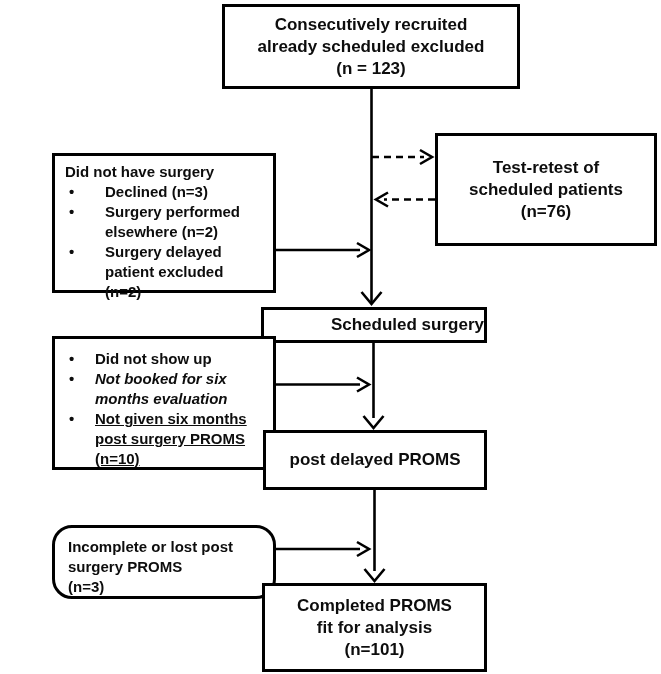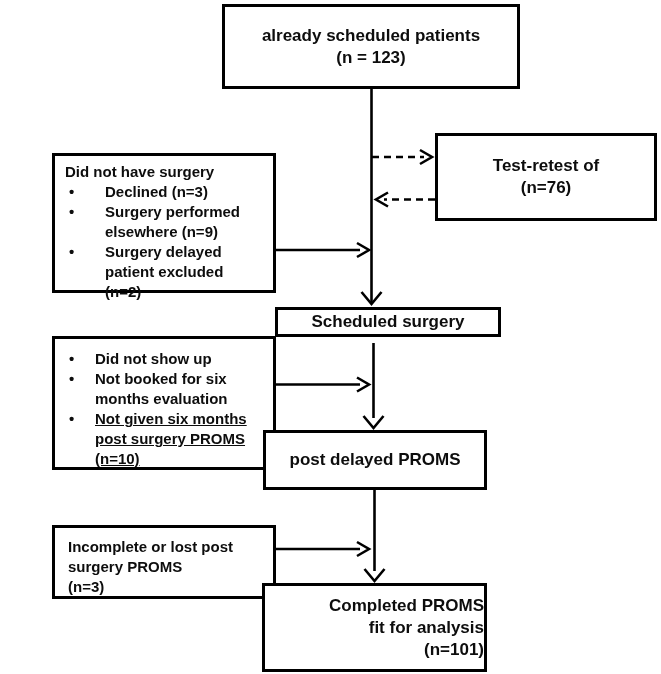--- a/index.html
+++ b/index.html
@@ -65,72 +65,74 @@
     <polyline points="357,377.5 369,384.5 357,391.5"></polyline>
 
     <line x1="374.5" y1="490" x2="374.5" y2="571"></line>
     <polyline points="364.5,569 374.5,581 384.5,569"></polyline>
 
     <line x1="228" y1="549" x2="360" y2="549"></line>
     <polyline points="357,542 369,549 357,556"></polyline>
   </svg>
 
   <div class="box center-box fs-lg" style="left:222px; top:4px; width:298px; height:85px;">
-    <div>already scheduled patients</div>
+    <div>Consecutively recruited</div>
+    <div>already scheduled excluded</div>
     <div>(n = 123)</div>
   </div>
 
-  <div class="box center-box fs-lg" style="left:435px; top:133px; width:222px; height:88px;">
+  <div class="box center-box fs-lg" style="left:435px; top:133px; width:222px; height:113px;">
     <div>Test-retest of</div>
+    <div>scheduled patients</div>
     <div>(n=76)</div>
   </div>
 
   <div class="box side-box fs-sm" style="left:4px; top:153px; width:224px; height:140px;">
     <div>Did not have surgery</div>
     <div class="li">
       <span class="dot dot-w1">•</span>
       <span class="li-text li-text-narrow">Declined (n=3)</span>
     </div>
     <div class="li">
       <span class="dot dot-w1">•</span>
-      <span class="li-text li-text-narrow">Surgery performed elsewhere (n=9)</span>
+      <span class="li-text li-text-narrow">Surgery performed elsewhere (n=2)</span>
     </div>
     <div class="li">
       <span class="dot dot-w1">•</span>
       <span class="li-text li-text-narrow">Surgery delayed patient excluded (n=2)</span>
     </div>
   </div>
 
-  <div class="box center-box fs-lg" style="left:275px; top:307px; width:226px; height:30px;">
+  <div class="box center-box fs-lg" style="left:261px; top:307px; width:226px; height:36px;align-items:flex-end;">
     <div>Scheduled surgery</div>
   </div>
 
   <div class="box side-box fs-sm" style="left:4px; top:336px; width:224px; height:134px; padding-top:10px;">
     <div class="li">
       <span class="dot dot-w2">•</span>
       <span class="li-text">Did not show up</span>
     </div>
     <div class="li">
       <span class="dot dot-w2">•</span>
-      <span class="li-text" style="max-width:162px;">Not booked for six months evaluation</span>
+      <span class="li-text" style="max-width:162px;font-style:italic;">Not booked for six months evaluation</span>
     </div>
     <div class="li">
       <span class="dot dot-w2">•</span>
       <span class="li-text" style="max-width:162px;text-decoration:underline;">Not given six months post surgery PROMS (n=10)</span>
     </div>
   </div>
 
   <div class="box center-box fs-lg" style="left:263px; top:430px; width:224px; height:60px;">
     <div>post delayed PROMS</div>
   </div>
 
-  <div class="box side-box fs-sm" style="left:4px; top:525px; width:224px; height:74px; padding-top:9px; padding-left:13px;">
+  <div class="box side-box fs-sm" style="left:4px; top:525px; width:224px; height:74px; padding-top:9px; padding-left:13px;border-radius:20px;">
     <div style="max-width:180px;">Incomplete or lost post surgery PROMS</div>
     <div>(n=3)</div>
   </div>
 
-  <div class="box center-box fs-lg" style="left:262px; top:583px; width:225px; height:89px;text-align:right;">
+  <div class="box center-box fs-lg" style="left:262px; top:583px; width:225px; height:89px;">
     <div>Completed PROMS</div>
     <div>fit for analysis</div>
     <div>(n=101)</div>
   </div>
 
 </div>
 
 </body></html>

